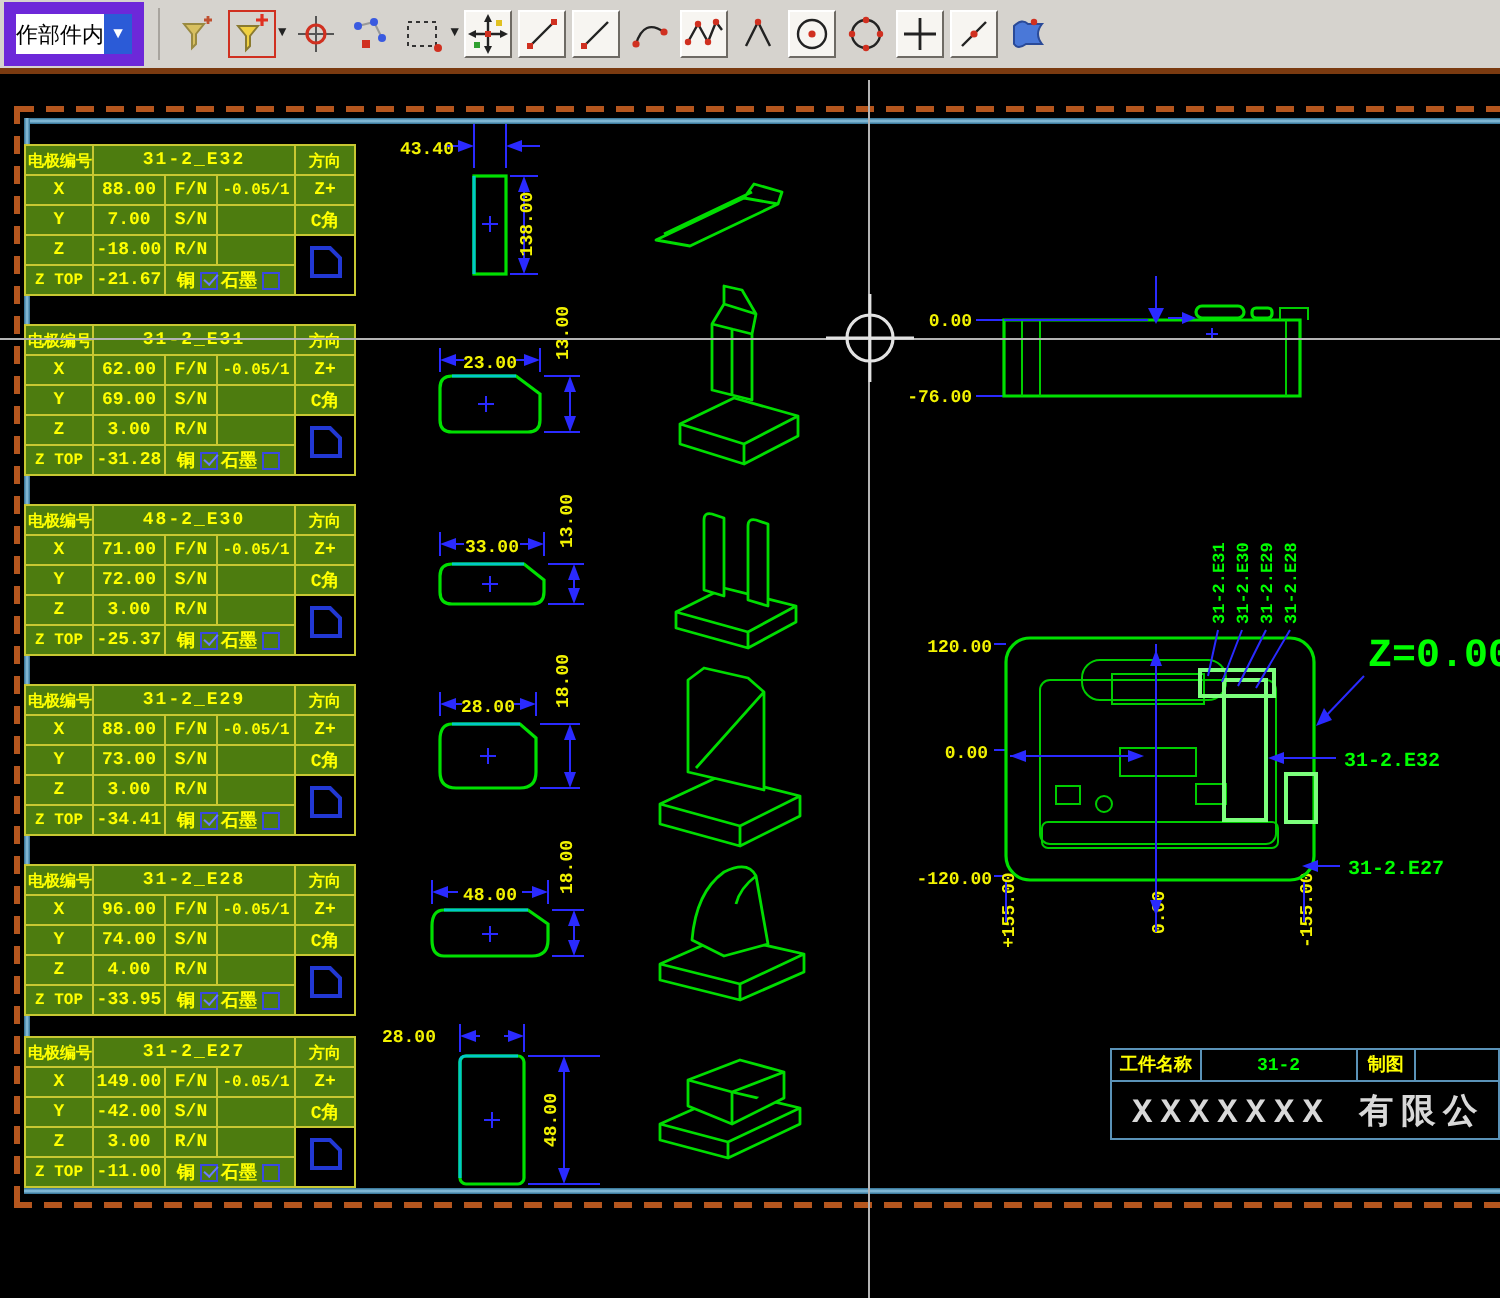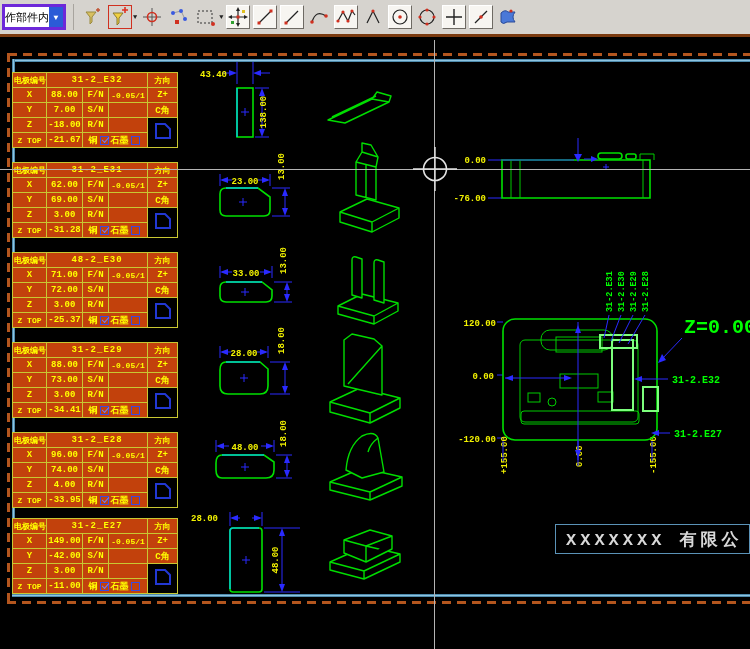--- a/index.html
+++ b/index.html
@@ -2,40 +2,40 @@
 <html><head>
 <meta charset="utf-8">
 <style>
   html,body{margin:0;padding:0;background:#333}
   #app{position:relative;width:750px;height:649px;background:#000;overflow:hidden;
        font-family:"Liberation Mono","DejaVu Sans Mono",monospace}
   
   .toolbar{position:absolute;left:0;top:0;width:750px;height:37px;background:#d6d3ce;
            border-bottom:3px solid #7a3a10;display:flex;align-items:center;gap:3px;
            padding-left:2px;box-sizing:border-box;z-index:30}
-  .combo{display:flex;width:58px;height:20px;border:3px solid #6d28d9;background:#fff;
+  .combo{display:flex;width:58px;height:20px;border:6px solid #6d28d9;background:#fff;
          font-size:11px;align-items:center;overflow:hidden}
   .combo .txt{flex:1;white-space:nowrap;overflow:hidden;color:#000}
   .combo .btn{width:14px;height:100%;background:#2b5bd7;color:#fff;font-size:8px;
               display:flex;align-items:center;justify-content:center}
   .sep{width:1px;height:26px;background:#a8a49e;margin:0 4px}
   .tbtn{width:24px;height:24px;background:#f7f5f1;border:1px solid;
         border-color:#ffffff #6e6a64 #6e6a64 #ffffff;display:flex;align-items:center;justify-content:center;box-sizing:border-box}
   .tico{width:24px;height:24px;display:flex;align-items:center;justify-content:center;box-sizing:border-box}
   .redbox{border:1px solid #d03020}
   .caret{font-size:7px;color:#222;margin-left:-2px}
   
   .abs{position:absolute}
   .dashH{height:3px;background:repeating-linear-gradient(90deg,#b4561e 0 9px,transparent 9px 15px)}
   .dashV{width:3px;background:repeating-linear-gradient(180deg,#b4561e 0 9px,transparent 9px 15px)}
   .tealH{height:3px;background:linear-gradient(#2e6f93,#8ec4e0,#2e6f93)}
   .tealV{width:3px;background:linear-gradient(90deg,#2e6f93,#8ec4e0,#2e6f93)}
   .xline{background:#b4b4b4;z-index:20}
   
-  .etable{position:absolute;left:12px;width:165px;border-collapse:collapse;background:#c2410c;
+  .etable{position:absolute;left:12px;width:165px;border-collapse:collapse;background:#4d7c0f;
           table-layout:fixed;z-index:5}
   .etable td{border:1px solid #c8c832;height:14px;padding:0 1px;white-space:nowrap;overflow:hidden;
              font-weight:bold;font-size:9px;text-align:center;color:#ffff00}
   .yl{color:#ffff00}
   .wl{color:#ffffff;font-size:8px}
   .gval{color:#00ff00;font-size:10px}
   .sm{font-size:8px !important}
   .hid{letter-spacing:1px}
   .icn{background:#000}
   .chkrow span{vertical-align:middle}
@@ -649,20 +649,26 @@
 
   <table class="ttable" style="left:555px;top:524px">
     <colgroup>
         <col style="width:48px">
         <col style="width:104px">
         <col style="width:34px">
         <col style="width:61px">
       </colgroup>
     <tbody>
     <tr>
+      <td class="yl">工件名称</td>
+      <td class="gval">31-2</td>
+      <td class="yl">制图</td>
+      <td class="gval"></td>
+    </tr>
+    <tr>
           <td colspan="4" class="company">XXXXXXX 有限公</td>
         </tr>
   </tbody>
     </table>
 
   <div class="abs xline" style="left:434px;top:40px;width:1px;height:609px"></div>
   <div class="abs xline" style="left:0;top:169px;width:750px;height:1px"></div>
   <svg class="abs" style="left:413px;top:147px;z-index:21" width="44" height="44" viewBox="0 0 44 44">
     <circle cx="22" cy="22" r="11.5" fill="none" stroke="#e2e2e2" stroke-width="1.6"></circle>
     <path d="M22 0 V44 M0 22 H44" stroke="#e2e2e2" stroke-width="1.4"></path>

